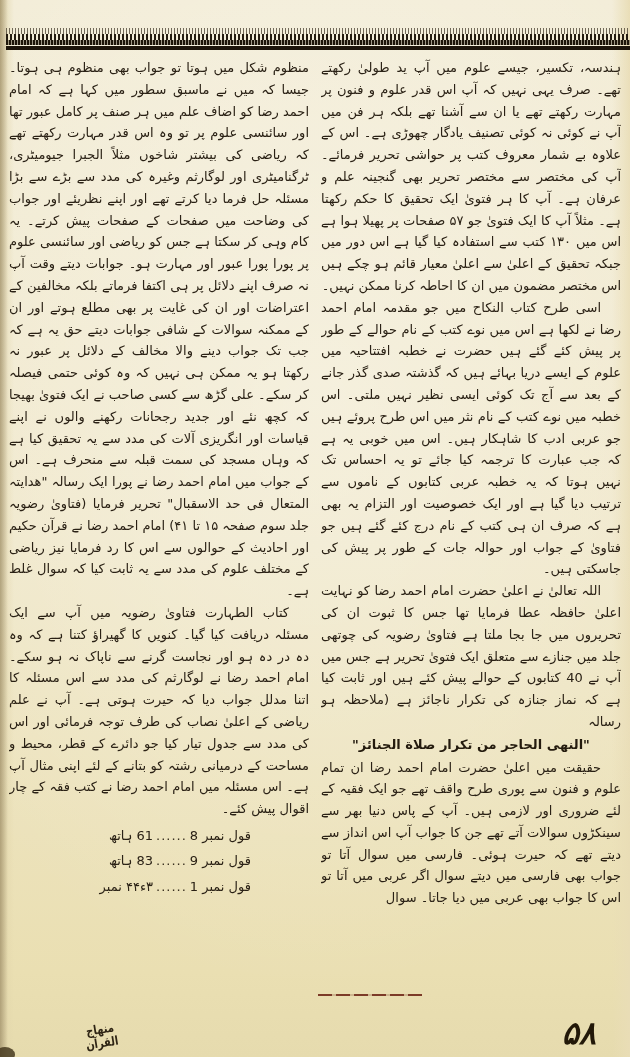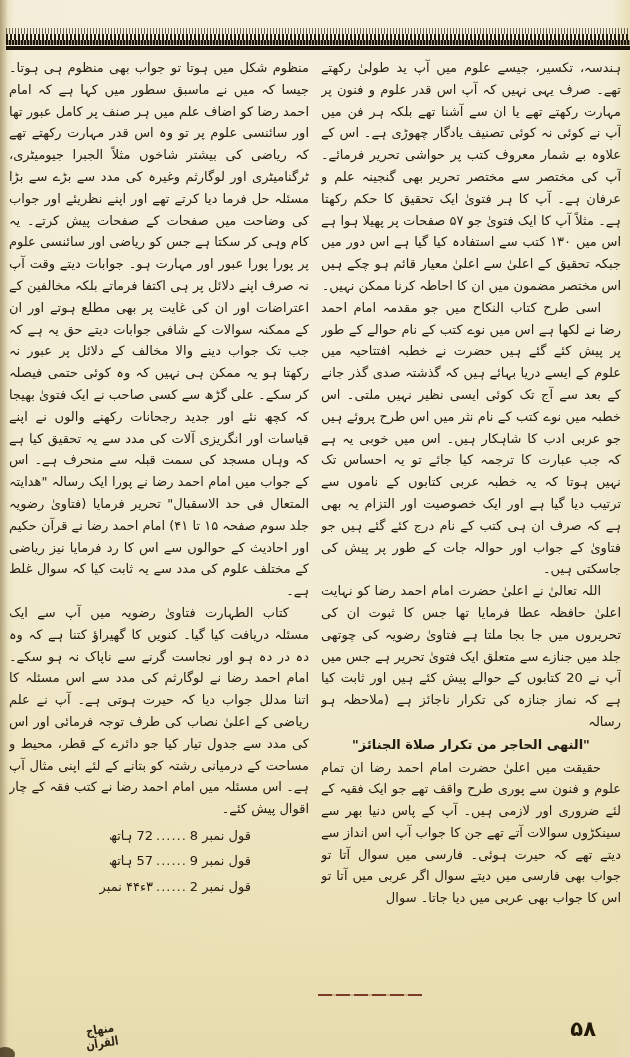--- a/index.html
+++ b/index.html
@@ -54,23 +54,24 @@
     position:absolute;left:318px;top:994px;width:104px;height:2px;
     background:repeating-linear-gradient(90deg,#7c3b28 0 14px, rgba(124,59,40,.25) 14px 18px);
   }
   .stamp{
     position:absolute;left:70px;bottom:10px;width:62px;
     font-weight:bold;font-size:10px;line-height:11px;text-align:center;
     color:#2e2414;transform:rotate(-9deg) scaleY(1.25);
     direction:rtl;
   }
   .page-number{
-    position:absolute;right:34px;bottom:16px;
-    font-size:21px;font-weight:bold;color:#221808;
+    position:absolute;right:34px;bottom:5px;
+    font-size:32px;font-weight:bold;color:#221808;
     direction:rtl;
+    font-style:italic;
   }
   .corner-blob{
     position:absolute;left:-5px;bottom:-5px;width:20px;height:15px;
     background:#463a20;border-radius:50%;opacity:.85;
   }
 </style>
 </head>
 <body>
 
 <div class="page">
@@ -82,42 +83,42 @@
     <div class="orn-r2"></div>
     <div class="orn-r3"></div>
     <div class="orn-r4"></div>
   </div>
 
   <div class="content" lang="ur" dir="rtl">
 
     <div class="col">
       <p>ہندسہ، تکسیر، جیسے علوم میں آپ ید طولیٰ رکھتے تھے۔ صرف یہی نہیں کہ آپ اس قدر علوم و فنون پر مہارت رکھتے تھے یا ان سے آشنا تھے بلکہ ہر فن میں آپ نے کوئی نہ کوئی تصنیف یادگار چھوڑی ہے۔ اس کے علاوہ بے شمار معروف کتب پر حواشی تحریر فرمائے۔ آپ کی مختصر سے مختصر تحریر بھی گنجینہ علم و عرفان ہے۔ آپ کا ہر فتویٰ ایک تحقیق کا حکم رکھتا ہے۔ مثلاً آپ کا ایک فتویٰ جو ۵۷ صفحات پر پھیلا ہوا ہے اس میں ۱۳۰ کتب سے استفادہ کیا گیا ہے اس دور میں جبکہ تحقیق کے اعلیٰ سے اعلیٰ معیار قائم ہو چکے ہیں اس مختصر مضمون میں ان کا احاطہ کرنا ممکن نہیں۔</p>
       <p class="indent">اسی طرح کتاب النکاح میں جو مقدمہ امام احمد رضا نے لکھا ہے اس میں نوے کتب کے نام حوالے کے طور پر پیش کئے گئے ہیں حضرت نے خطبہ افتتاحیہ میں علوم کے ایسے دریا بہائے ہیں کہ گذشتہ صدی گذر جانے کے بعد سے آج تک کوئی ایسی نظیر نہیں ملتی۔ اس خطبہ میں نوے کتب کے نام نثر میں اس طرح پروئے ہیں جو عربی ادب کا شاہکار ہیں۔ اس میں خوبی یہ ہے کہ جب عبارت کا ترجمہ کیا جائے تو یہ احساس تک نہیں ہوتا کہ یہ خطبہ عربی کتابوں کے ناموں سے ترتیب دیا گیا ہے اور ایک خصوصیت اور التزام یہ بھی ہے کہ صرف ان ہی کتب کے نام درج کئے گئے ہیں جو فتاویٰ کے جواب اور حوالہ جات کے طور پر پیش کی جاسکتی ہیں۔</p>
-      <p class="indent">اللہ تعالیٰ نے اعلیٰ حضرت امام احمد رضا کو نہایت اعلیٰ حافظہ عطا فرمایا تھا جس کا ثبوت ان کی تحریروں میں جا بجا ملتا ہے فتاویٰ رضویہ کی چوتھی جلد میں جنازے سے متعلق ایک فتویٰ تحریر ہے جس میں آپ نے 20 کتابوں کے حوالے پیش کئے ہیں اور ثابت کیا ہے کہ نماز جنازہ کی تکرار ناجائز ہے (ملاحظہ ہو رسالہ</p>
+      <p class="indent">اللہ تعالیٰ نے اعلیٰ حضرت امام احمد رضا کو نہایت اعلیٰ حافظہ عطا فرمایا تھا جس کا ثبوت ان کی تحریروں میں جا بجا ملتا ہے فتاویٰ رضویہ کی چوتھی جلد میں جنازے سے متعلق ایک فتویٰ تحریر ہے جس میں آپ نے 40 کتابوں کے حوالے پیش کئے ہیں اور ثابت کیا ہے کہ نماز جنازہ کی تکرار ناجائز ہے (ملاحظہ ہو رسالہ</p>
       <p class="quote">"النهى الحاجر من تكرار صلاة الجنائز"</p>
       <p class="indent">حقیقت میں اعلیٰ حضرت امام احمد رضا ان تمام علوم و فنون سے پوری طرح واقف تھے جو ایک فقیہ کے لئے ضروری اور لازمی ہیں۔ آپ کے پاس دنیا بھر سے سینکڑوں سوالات آتے تھے جن کا جواب آپ اس انداز سے دیتے تھے کہ حیرت ہوئی۔ فارسی میں سوال آتا تو جواب بھی فارسی میں دیتے سوال اگر عربی میں آتا تو اس کا جواب بھی عربی میں دیا جاتا۔ سوال</p>
     </div>
 
     <div class="col">
       <p>منظوم شکل میں ہوتا تو جواب بھی منظوم ہی ہوتا۔ جیسا کہ میں نے ماسبق سطور میں کہا ہے کہ امام احمد رضا کو اضاف علم میں ہر صنف پر کامل عبور تھا اور سائنسی علوم پر تو وہ اس قدر مہارت رکھتے تھے کہ ریاضی کی بیشتر شاخوں مثلاً الجبرا جیومیٹری، ٹرگنامیٹری اور لوگارثم وغیرہ کی مدد سے بڑے سے بڑا مسئلہ حل فرما دیا کرتے تھے اور اپنے نظریئے اور جواب کی وضاحت میں صفحات کے صفحات پیش کرتے۔ یہ کام وہی کر سکتا ہے جس کو ریاضی اور سائنسی علوم پر پورا پورا عبور اور مہارت ہو۔ جوابات دیتے وقت آپ نہ صرف اپنے دلائل پر ہی اکتفا فرماتے بلکہ مخالفین کے اعتراضات اور ان کی غایت پر بھی مطلع ہوتے اور ان کے ممکنہ سوالات کے شافی جوابات دیتے حق یہ ہے کہ جب تک جواب دینے والا مخالف کے دلائل پر عبور نہ رکھتا ہو یہ ممکن ہی نہیں کہ وہ کوئی حتمی فیصلہ کر سکے۔ علی گڑھ سے کسی صاحب نے ایک فتویٰ بھیجا کہ کچھ نئے اور جدید رجحانات رکھنے والوں نے اپنے قیاسات اور انگریزی آلات کی مدد سے یہ تحقیق کیا ہے کہ وہاں مسجد کی سمت قبلہ سے منحرف ہے۔ اس کے جواب میں امام احمد رضا نے پورا ایک رسالہ "ھدایتہ المتعال فی حد الاسقبال" تحریر فرمایا (فتاویٰ رضویہ جلد سوم صفحہ ۱۵ تا ۴۱) امام احمد رضا نے قرآن حکیم اور احادیث کے حوالوں سے اس کا رد فرمایا نیز ریاضی کے مختلف علوم کی مدد سے یہ ثابت کیا کہ سوال غلط ہے۔</p>
       <p class="indent">کتاب الطہارت فتاویٰ رضویہ میں آپ سے ایک مسئلہ دریافت کیا گیا۔ کنویں کا گھیراؤ کتنا ہے کہ وہ دہ در دہ ہو اور نجاست گرنے سے ناپاک نہ ہو سکے۔ امام احمد رضا نے لوگارثم کی مدد سے اس مسئلہ کا اتنا مدلل جواب دیا کہ حیرت ہوتی ہے۔ آپ نے علم ریاضی کے اعلیٰ نصاب کی طرف توجہ فرمائی اور اس کی مدد سے جدول تیار کیا جو دائرے کے قطر، محیط و مساحت کے درمیانی رشتہ کو بتانے کے لئے اپنی مثال آپ ہے۔ اس مسئلہ میں امام احمد رضا نے کتب فقہ کے چار اقوال پیش کئے۔</p>
 
       <div class="qlist">
         <div class="qrow">
           <span class="lbl">قول نمبر 8</span>
           <span class="dts">......</span>
-          <span class="val">72 ہاتھ</span>
+          <span class="val">61 ہاتھ</span>
         </div>
         <div class="qrow">
           <span class="lbl">قول نمبر 9</span>
           <span class="dts">......</span>
-          <span class="val">57 ہاتھ</span>
+          <span class="val">83 ہاتھ</span>
         </div>
         <div class="qrow">
-          <span class="lbl">قول نمبر 2</span>
+          <span class="lbl">قول نمبر 1</span>
           <span class="dts">......</span>
           <span class="val">۳ء۴۴ نمبر</span>
         </div>
       </div>
     </div>
 
   </div>
 
   <div class="artifact-line"></div>
 

